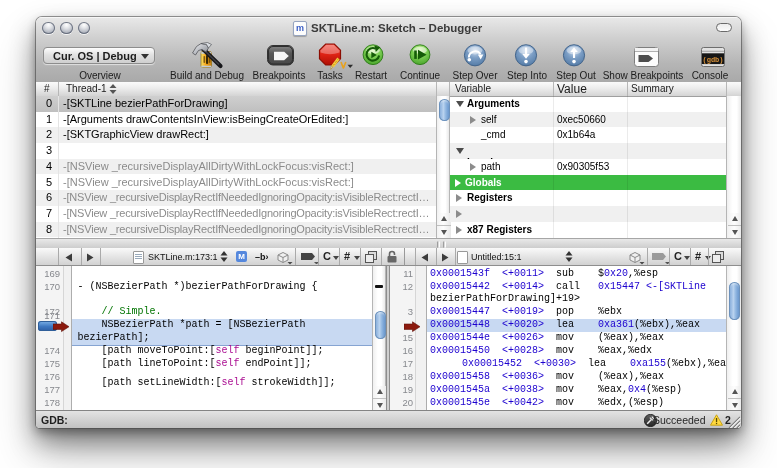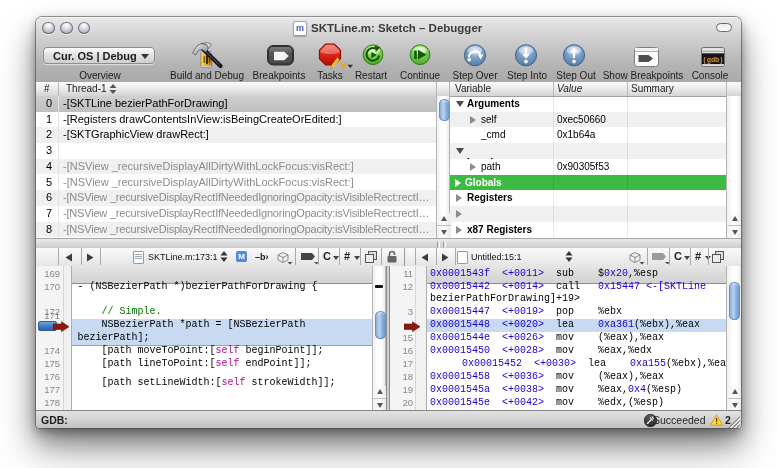--- a/index.html
+++ b/index.html
@@ -44,21 +44,21 @@
 .sbv{background:linear-gradient(90deg,#efefef,#ffffff 40%,#ffffff 70%,#e9e9e9);}
 .knob{position:absolute;left:1.5px;width:11px;border-radius:5.5px;
   background:linear-gradient(90deg,#79a3d6,#bad3ef 40%,#94b9e2 60%,#5b8cc7);box-shadow:inset 0 0 0 1px #6d92bc, inset 0 2px 2px rgba(255,255,255,.5);}
 .sbtn{position:absolute;left:0;width:14px;height:12px;background:linear-gradient(90deg,#f2f2f2,#fdfdfd 45%,#e8e8e8);}
 .sarr{position:absolute;left:4px;width:0;height:0;}
 .sup{border-left:3.5px solid transparent;border-right:3.5px solid transparent;border-bottom:5px solid #555;top:3px;}
 .sdn{border-left:3.5px solid transparent;border-right:3.5px solid transparent;border-top:5px solid #555;top:4px;}
 
 #split{left:0;top:221px;width:705px;height:10px;background:linear-gradient(#e9e9e9,#cdcdcd);border-top:1px solid #a6a6a6;box-sizing:border-box;}
 
-.nav{top:231px;height:36px;background:linear-gradient(#fafafa,#e3e3e3 55%,#d2d2d2);border-bottom:1px solid #8e8e8e;box-sizing:border-box;font-size:9px;color:#111;}
+.nav{top:231px;height:18px;background:linear-gradient(#fafafa,#e3e3e3 55%,#d2d2d2);border-bottom:1px solid #8e8e8e;box-sizing:border-box;font-size:9px;color:#111;}
 .ndiv{position:absolute;top:0;width:1px;height:17px;background:#aaa;}
 .navtri{position:absolute;top:4.5px;}
 .doc{position:absolute;top:2.5px;width:9px;height:11px;background:#fff;border:1px solid #999;border-radius:1px;}
 .navtxt{position:absolute;top:2.5px;height:13px;line-height:13px;white-space:nowrap;}
 .stepper{position:absolute;top:3px;}
 .mbadge{position:absolute;top:3px;width:11px;height:11px;border-radius:2px;background:#5588dd;color:#fff;
   font-size:8px;font-weight:bold;text-align:center;line-height:11px;}
 .cico{position:absolute;top:2px;font-size:11px;font-weight:bold;color:#222;}
 .cdn{position:absolute;width:0;height:0;border-left:3px solid transparent;border-right:3px solid transparent;border-top:4px solid #444;}
 
@@ -220,30 +220,30 @@
 <div class="abs hdiv" style="left:412.5px;"></div>
 <div class="abs hdiv" style="left:517px;"></div>
 <div class="abs hdiv" style="left:591px;"></div>
 <div class="abs hdiv" style="left:690px;"></div>
 
 <svg class="abs" style="left:73px;top:67px;" width="8" height="10">
           <path d="M4 0 L7.5 4 L0.5 4 Z" fill="#555"></path>
           <path d="M4 10 L7.5 6 L0.5 6 Z" fill="#555"></path>
         </svg>
 <div class="abs" style="left:419px;top:65px;font-size:10px;line-height:14px;color:#1a1a1a;">Variable</div>
-<div class="abs" style="left:521px;top:65px;font-size:10px;line-height:14px;color:#1a1a1a;font-style:italic;">Value</div>
+<div class="abs" style="left:521px;top:65px;font-size:12px;line-height:14px;color:#1a1a1a;">Value</div>
 <div class="abs" style="left:595px;top:65px;font-size:10px;line-height:14px;color:#1a1a1a;">Summary</div>
 
 <div class="abs row" style="top:79px;background:linear-gradient(#cfcfcf,#bfbfbf);">
           <span class="num">0</span>
           <span class="fn">-[SKTLine bezierPathForDrawing]</span>
         </div>
 <div class="abs row" style="top:94.7px;">
           <span class="num">1</span>
-          <span class="fn">-[Registers drawContentsInView:isBeingCreateOrEdited:]</span>
+          <span class="fn">-[Arguments drawContentsInView:isBeingCreateOrEdited:]</span>
         </div>
 <div class="abs row stripe" style="top:110.4px;">
           <span class="num">2</span>
           <span class="fn">-[SKTGraphicView drawRect:]</span>
         </div>
 <div class="abs row" style="top:126.1px;">
           <span class="num">3</span>
         </div>
 <div class="abs row stripe" style="top:141.8px;">
           <span class="num">4</span>

